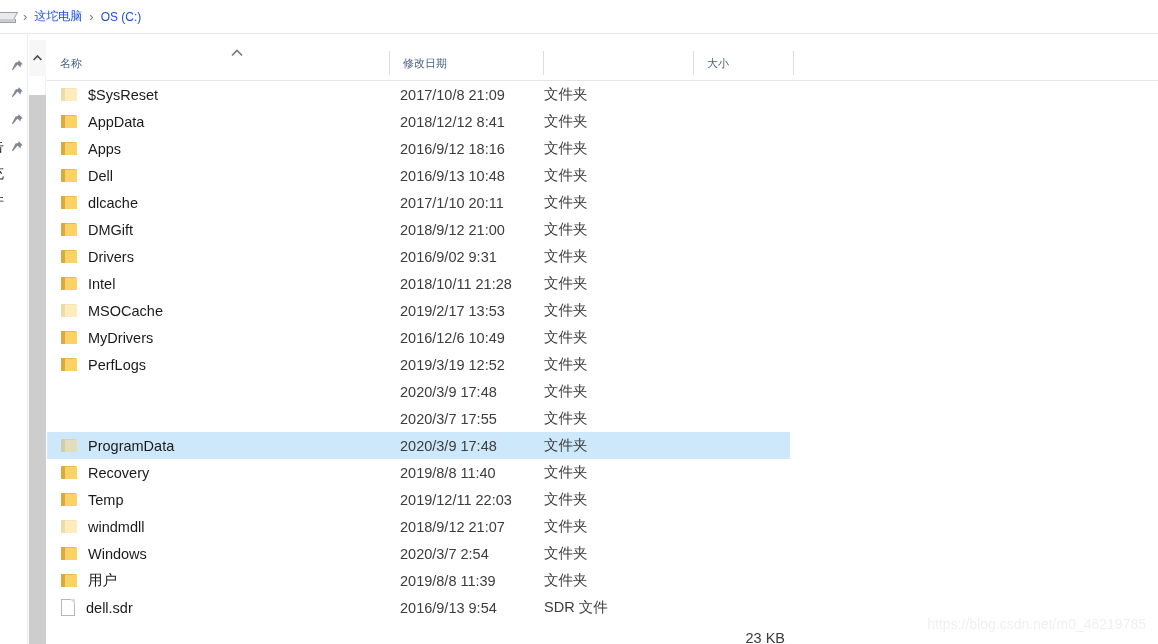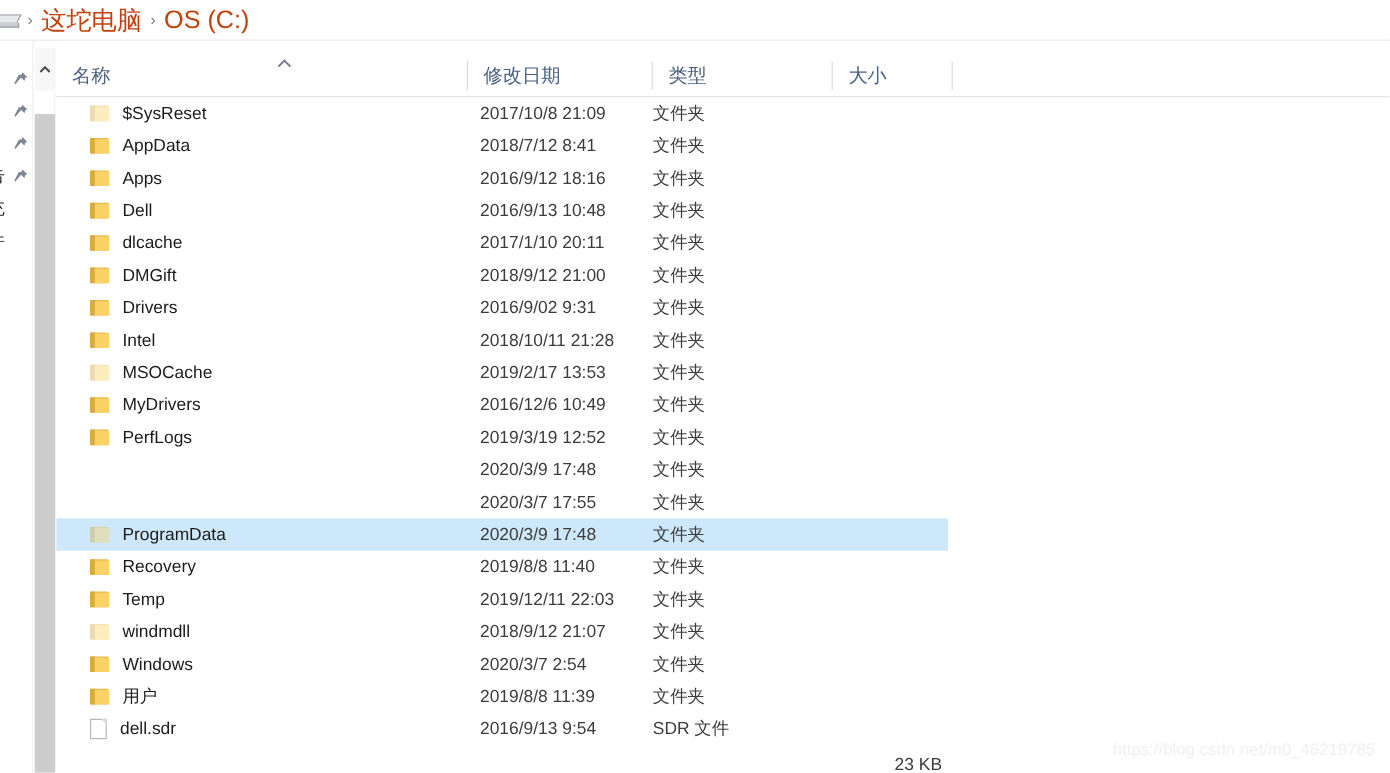--- a/index.html
+++ b/index.html
@@ -51,22 +51,22 @@
     border: 1px solid #9aa0a6;
     border-top: none;
   }
   .crumb-sep {
     color: #767676;
     font-size: 13px;
     padding: 0 7px;
     user-select: none;
   }
   .crumb {
-    font-size: 21px;
-    color: #c2410c;
+    font-size: 12px;
+    color: #1d4ed8;
     white-space: nowrap;
   }
 
   
   #leftrail {
     position: absolute;
     left: 0; top: 34px;
     width: 28px; height: 610px;
     background: #ffffff;
     border-right: 1px solid #ededed;
@@ -135,21 +135,21 @@
     width: 1111px; height: 36px;
     background: #ffffff;
     border-bottom: 1px solid #e5e5e5;
   }
   .colhead {
     position: absolute;
     top: 0;
     height: 36px;
     display: flex;
     align-items: center;
-    font-size: 16px;
+    font-size: 11px;
     color: #4a6180;
     white-space: nowrap;
   }
   .colhead .chlabel { padding-left: 13px; }
   .coldiv {
     position: absolute;
     top: 6px;
     width: 1px;
     height: 24px;
     background: #dcdcdc;
@@ -183,21 +183,21 @@
   .cell {
     position: absolute;
     top: 0;
     height: 27px;
     display: flex;
     align-items: center;
     font-size: 14.5px;
     color: #1b1b1b;
     white-space: nowrap;
   }
-  .cell-name { left: 28px; }
+  .cell-name { left: 14px; }
   .cell-date { left: 353px; color: #3c3c3c; }
   .cell-type { left: 497px; color: #3c3c3c; }
   .cell-size {
     left: 600px;
     width: 146px;
     justify-content: flex-end;
     color: #3c3c3c;
     padding-right: 8px;
     margin-top: 30px;
   }
@@ -328,23 +328,20 @@
       <div class="colhead" style="left:0;width:342px;">
         <span class="chlabel">名称</span>
       </div>
       <div class="coldiv" style="left:342px;"></div>
 
       <div class="colhead" style="left:343px;width:153px;text-align:center;">
         <span class="chlabel">修改日期</span>
       </div>
       <div class="coldiv" style="left:496px;"></div>
 
-      <div class="colhead" style="left:497px;width:149px;">
-        <span class="chlabel">类型</span>
-      </div>
       <div class="coldiv" style="left:646px;"></div>
 
       <div class="colhead" style="left:647px;width:99px;">
         <span class="chlabel">大小</span>
       </div>
       <div class="coldiv" style="left:746px;"></div>
     </div>
 
     <div id="rows">
         <div class="row">
@@ -364,21 +361,21 @@
         <div class="row">
           <div class="rowbg"></div>
           <div class="cell cell-name">
             <div class="folder-ico">
               <div class="fback"></div>
               <div class="ffront"></div>
               <div class="fedge"></div>
             </div>
             <span class="name-text">AppData</span>
           </div>
-          <div class="cell cell-date">2018/7/12 8:41</div>
+          <div class="cell cell-date">2018/12/12 8:41</div>
           <div class="cell cell-type">文件夹</div>
           <div class="cell cell-size"></div>
         </div>
         <div class="row">
           <div class="rowbg"></div>
           <div class="cell cell-name">
             <div class="folder-ico">
               <div class="fback"></div>
               <div class="ffront"></div>
               <div class="fedge"></div>

